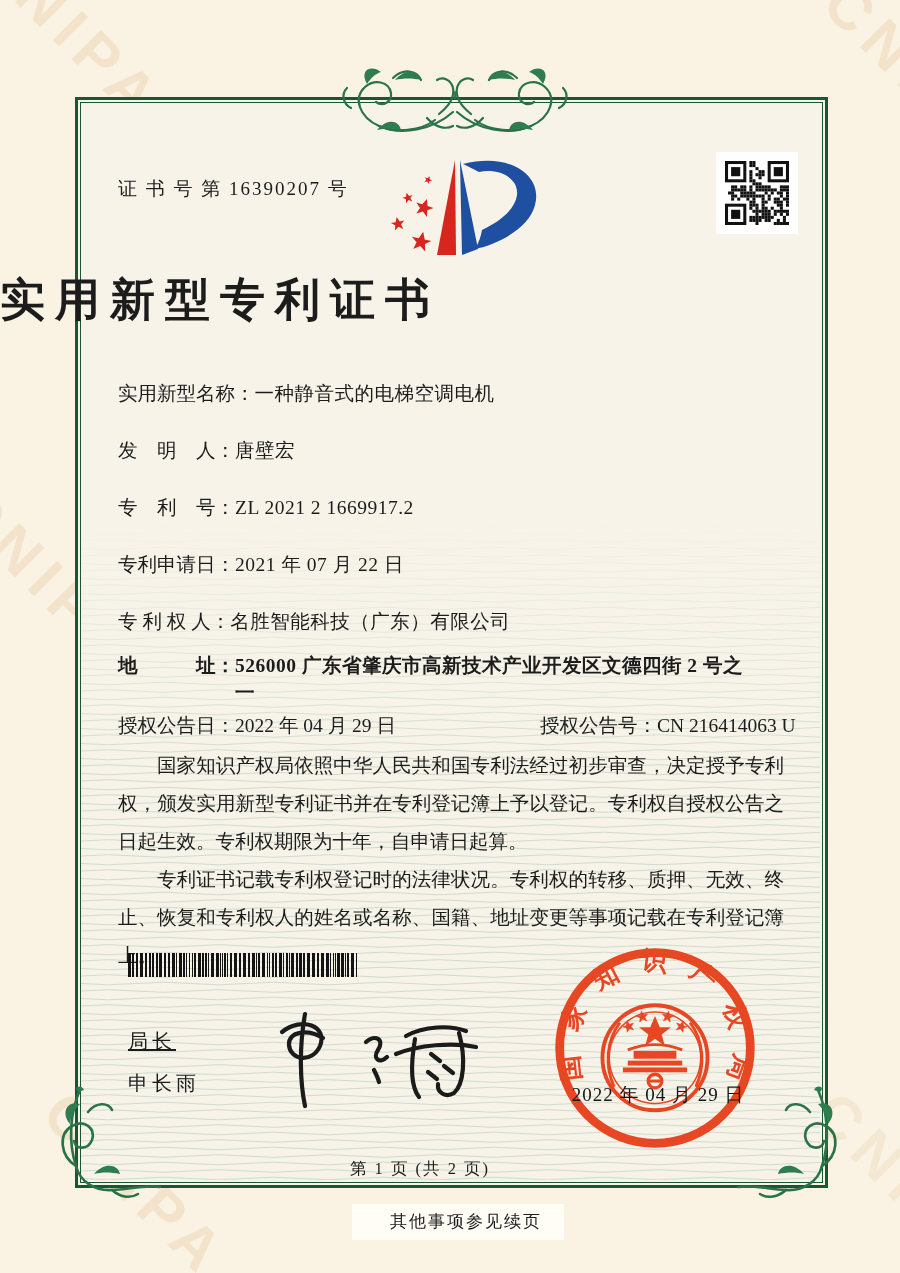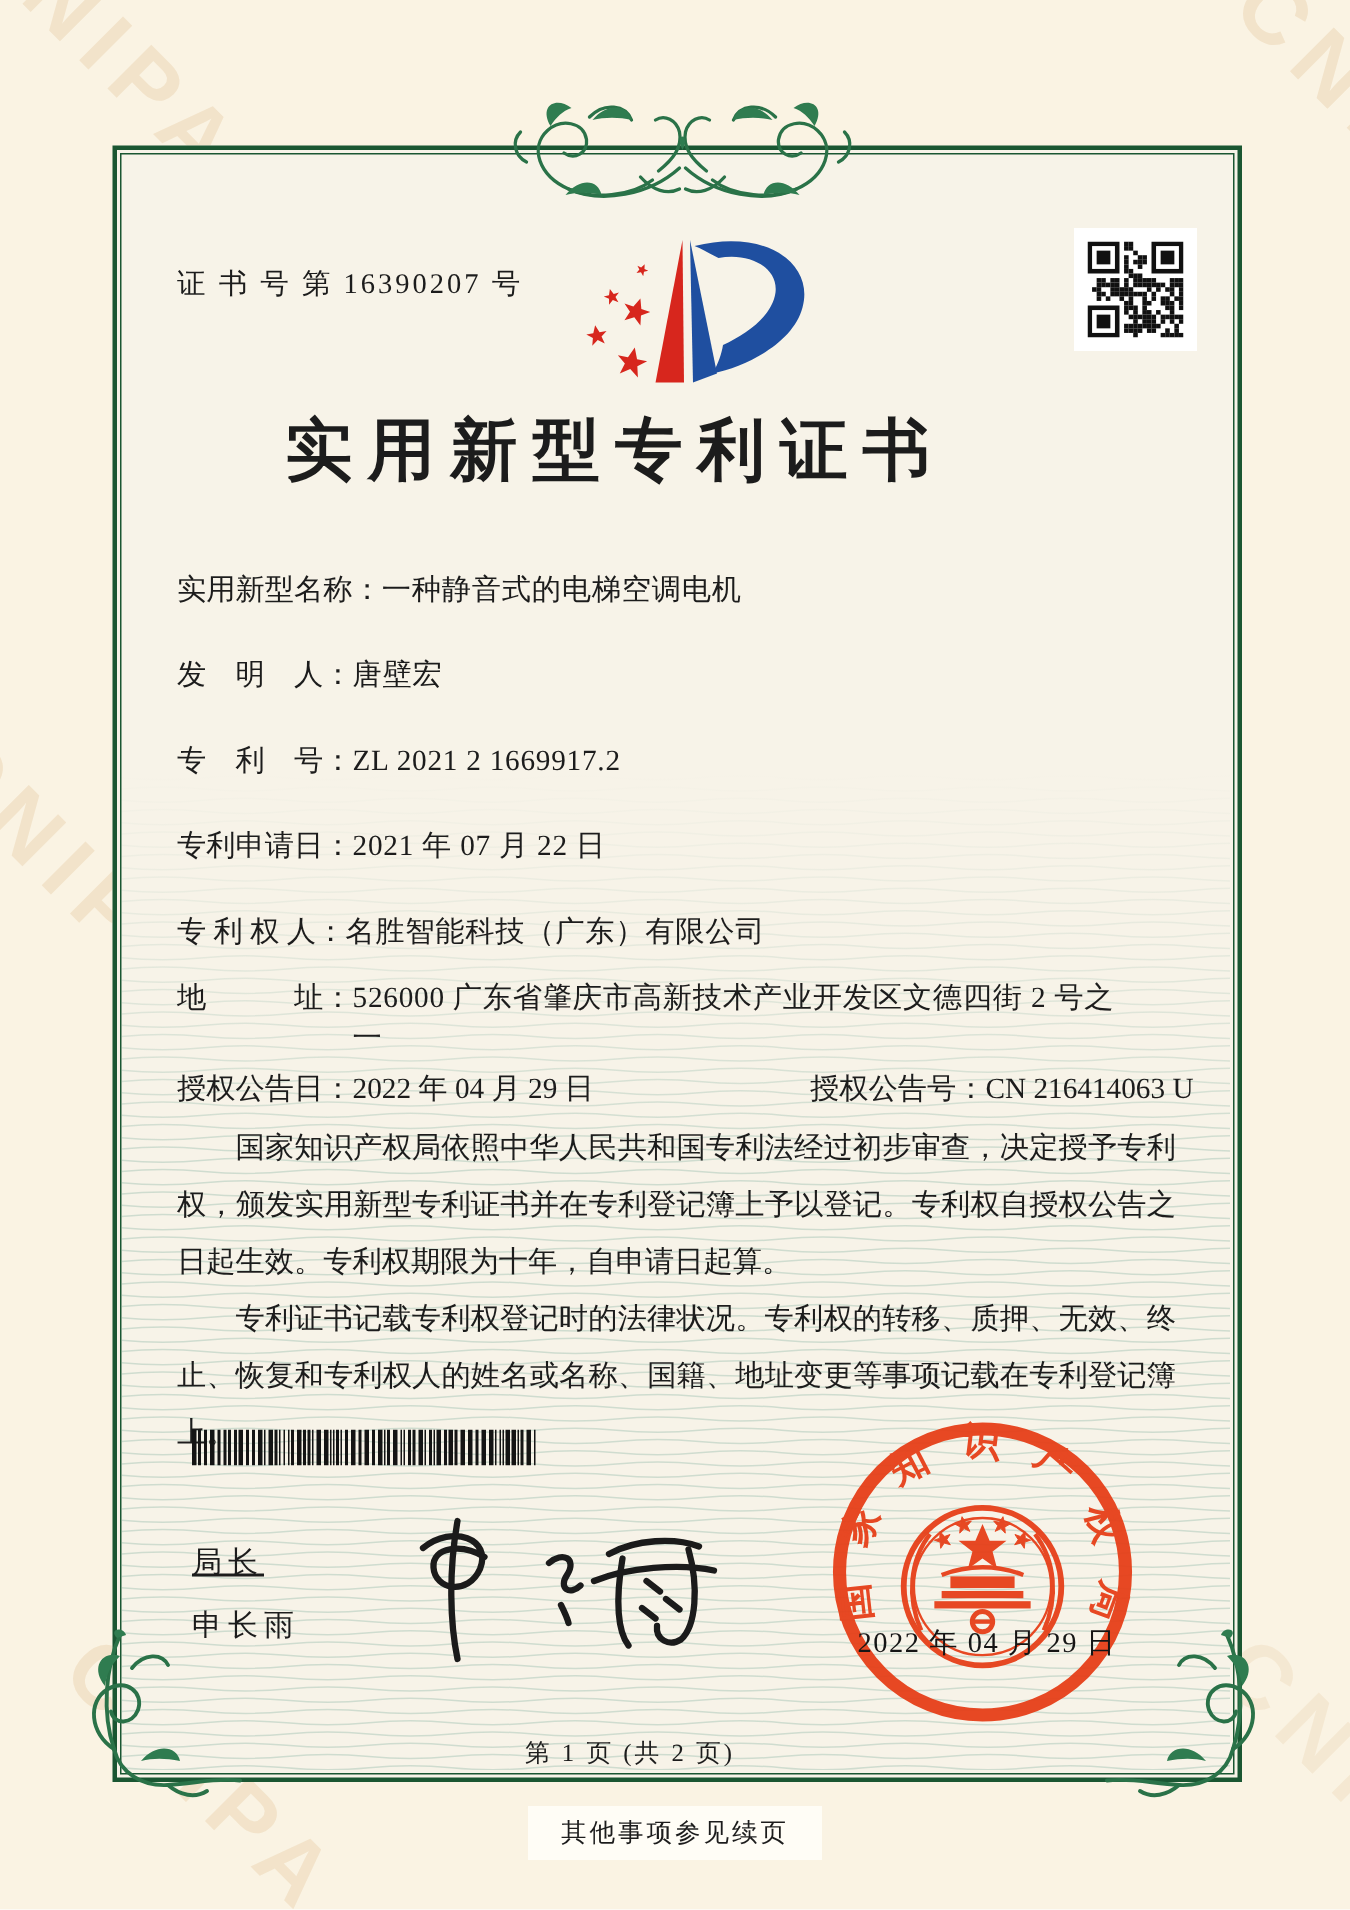--- a/index.html
+++ b/index.html
@@ -38,21 +38,21 @@
     font-size:19px; letter-spacing:2px; white-space:pre;
   }
   .logo{position:absolute; left:383px; top:150px; width:170px; height:117px;}
   .qr-box{
     position:absolute; left:716px; top:152px; width:82px; height:82px;
     background:#ffffff;
   }
   .qr-box svg{position:absolute; left:9px; top:9px;}
   .title{
     position:absolute; left:0; top:270px; width:820px;
-    text-align:center; font-size:45px; font-weight:bold;
+    font-size:45px; font-weight:bold;
     letter-spacing:10px; white-space:pre;
   }
   
   .field{position:absolute; left:118px; font-size:19.5px; line-height:27px;}
   .field .lab{white-space:pre; display:inline-block; vertical-align:top;}
   .field .val{display:inline-block; vertical-align:top; letter-spacing:.5px;}
   .field-address .val{width:510px;}
   .grant-row{position:absolute; left:0; top:712px; width:900px; font-size:19.5px;}
   .grant-row .pair1{position:absolute; left:118px; white-space:pre;}
   .grant-row .pair2{position:absolute; left:496px; white-space:pre;margin-left:44px;}
@@ -76,21 +76,21 @@
     position:absolute; left:543px; top:1082px; width:230px; text-align:center;
     font-size:19px; letter-spacing:1px; color:#151515; white-space:pre;
   }
   .page-num{
     position:absolute; left:0; top:1158px; width:840px; text-align:center;
     font-size:16.5px; letter-spacing:2px; white-space:pre;
   }
   .cont-note{
     position:absolute; left:352px; top:1204px; width:196px; height:36px;
     background:#fffdf6; text-align:center; line-height:36px;
-    font-size:17px; letter-spacing:2px;
+    font-size:17px; letter-spacing:2px;padding-left:16px;
   }
 </style>
 </head>
 <body>
 
 <div class="page">
 
   <div class="wm" style="left:-45px; top:-5px;">CNIPA</div>
   <div class="wm" style="left:245px; top:160px;">CNIPA</div>
   <div class="wm" style="left:800px; top:40px;">CNIPA</div>
@@ -497,21 +497,21 @@
   </div>
   <div class="field" style="top:494px;">
     <span class="lab">专　利　号：</span><span class="val">ZL 2021 2 1669917.2</span>
   </div>
   <div class="field" style="top:551px;">
     <span class="lab">专利申请日：</span><span class="val">2021 年 07 月 22 日</span>
   </div>
   <div class="field" style="top:608px;">
     <span class="lab">专 利 权 人：</span><span class="val">名胜智能科技（广东）有限公司</span>
   </div>
-  <div class="field field-address" style="top:652px;">
+  <div class="field field-address" style="top:652px;font-weight:bold;">
     <span class="lab">地　　　址：</span><span class="val">526000 广东省肇庆市高新技术产业开发区文德四街 2 号之一</span>
   </div>
 
   <div class="grant-row">
     <span class="pair1"><span>授权公告日：</span><span>2022 年 04 月 29 日</span></span>
     <span class="pair2"><span>授权公告号：</span><span>CN 216414063 U</span></span>
   </div>
 
   <div class="body-text">
     <p>国家知识产权局依照中华人民共和国专利法经过初步审查，决定授予专利权，颁发实用新型专利证书并在专利登记簿上予以登记。专利权自授权公告之日起生效。专利权期限为十年，自申请日起算。</p>

